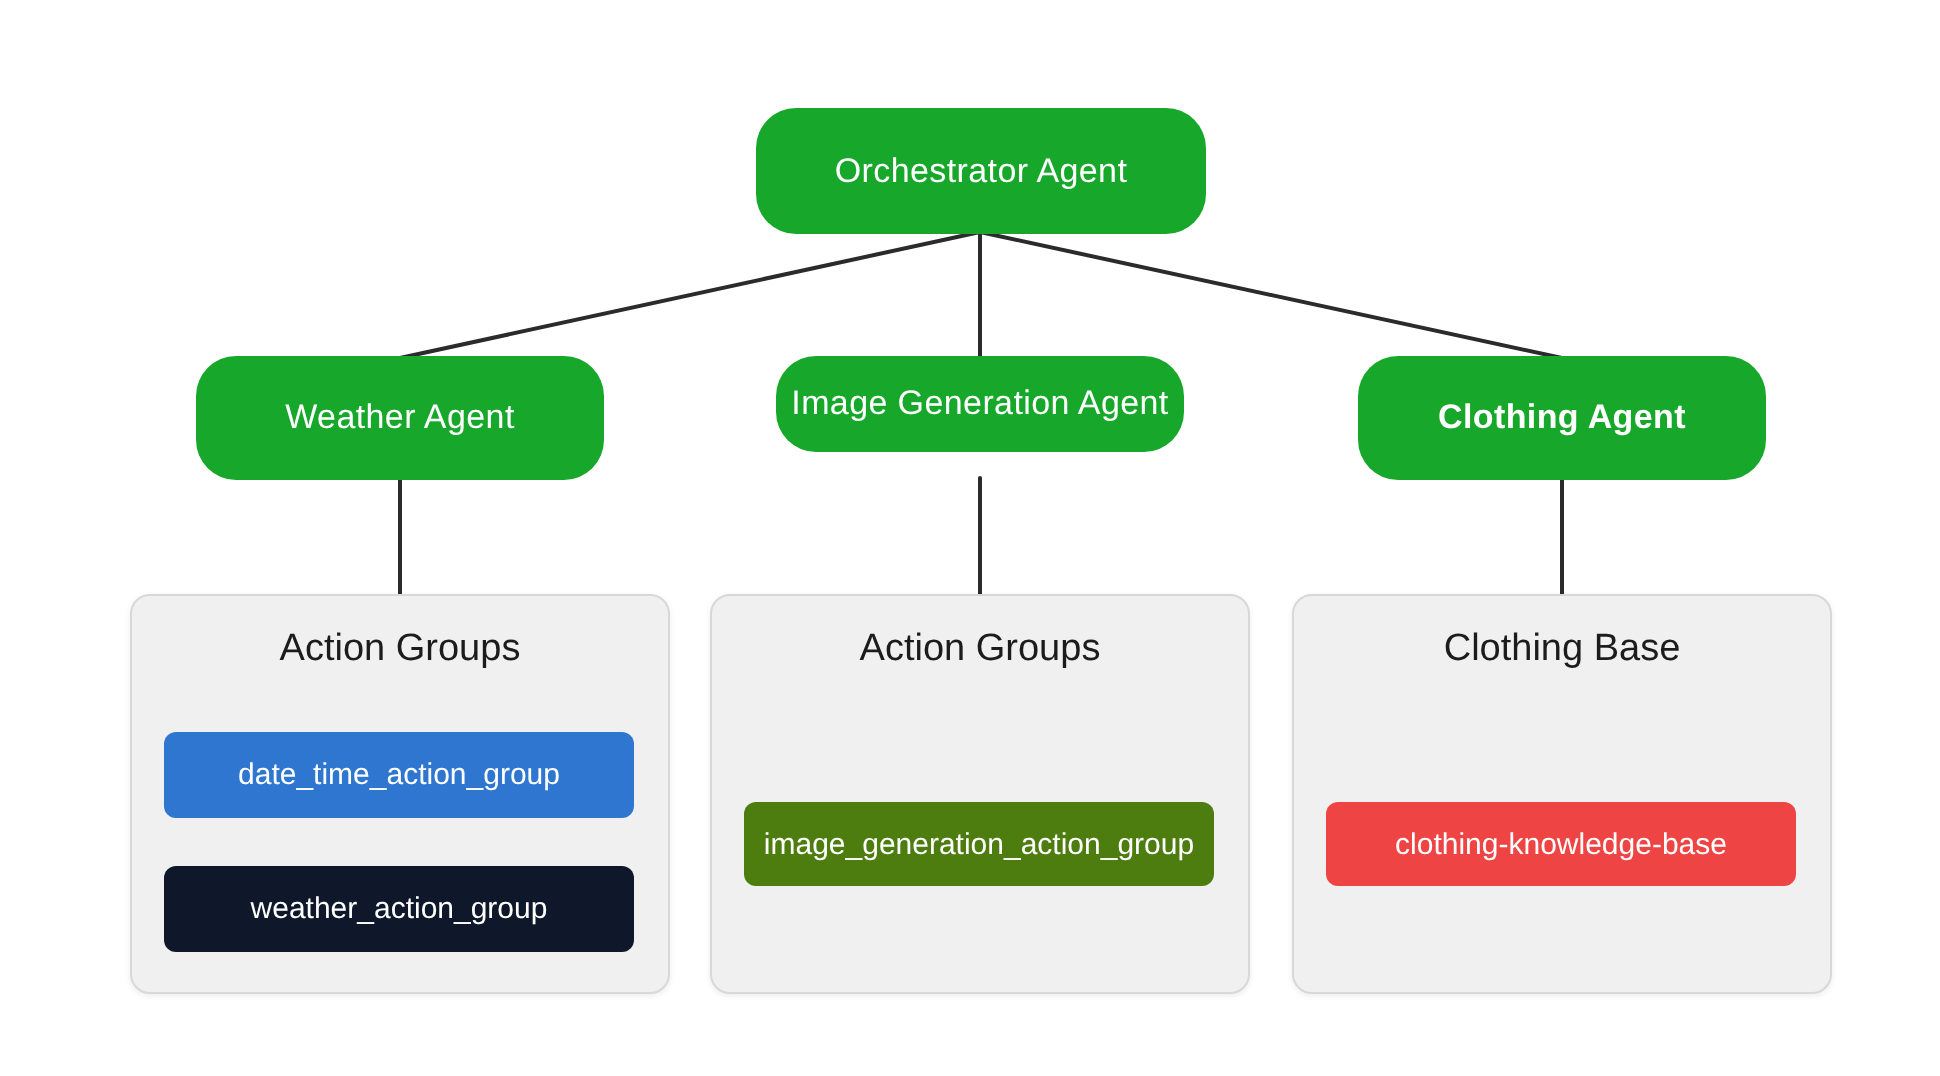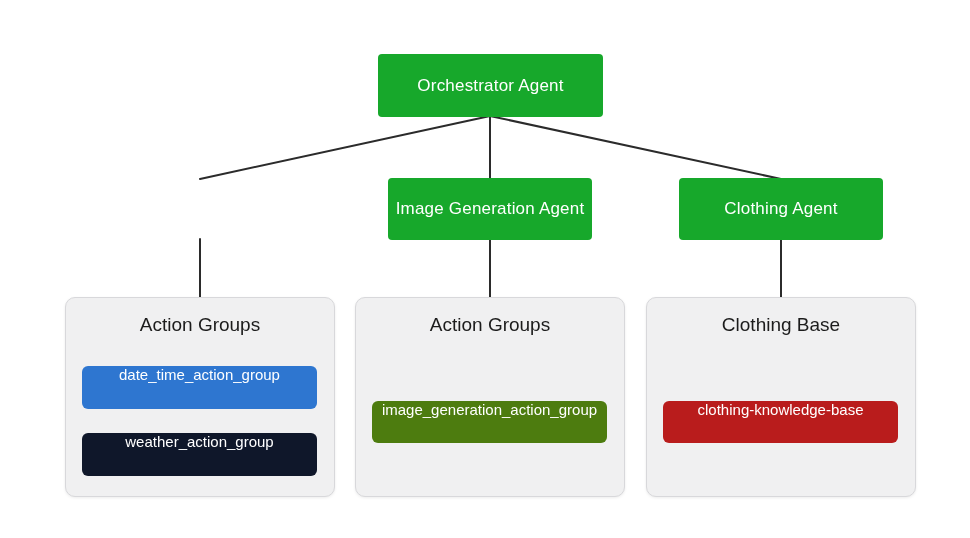--- a/index.html
+++ b/index.html
@@ -20,30 +20,30 @@
     left: 0; top: 0;
     width: 970px; height: 538px;
     z-index: 1;
   }
   .agent-node {
     position: absolute;
     z-index: 2;
     display: flex;
     align-items: center;
     justify-content: center;
-    border-radius: 4px;
+    border-radius: 20px;
     color: #ffffff;
     font-size: 17px;
     letter-spacing: 0.2px;
     text-align: right;
   }
   .node-root   { left: 378px; top: 54px;  width: 225px; height: 63px; }
   .node-agent1 { left: 98px;  top: 178px; width: 204px; height: 62px; }
-  .node-agent2 { left: 388px; top: 178px; width: 204px; height: 62px; }
-  .node-agent3 { left: 679px; top: 178px; width: 204px; height: 62px; }
+  .node-agent2 { left: 388px; top: 178px; width: 204px; height: 48px; }
+  .node-agent3 { left: 679px; top: 178px; width: 204px; height: 62px; font-weight: bold; }
 
   .panel {
     position: absolute;
     top: 297px;
     width: 270px;
     height: 200px;
     z-index: 2;
     background: #f0f0f1;
     border: 1.5px solid #d8d8db;
     border-radius: 10px;
@@ -62,20 +62,21 @@
     width: 100%;
     text-align: center;
     font-size: 19px;
     color: #1c1c1c;
   }
   .pill {
     position: absolute;
     left: 16px;
     width: 235px;
     display: flex;
+    align-items: center;
     justify-content: center;
     border-radius: 6px;
     color: #ffffff;
     font-size: 15px;
     text-align: center;
     white-space: nowrap;
   }
   .pill-a { top: 68px;  height: 43px; }  
   .pill-b { top: 135px; height: 43px; }  
   .pill-c { top: 103px; height: 42px; }  
@@ -91,20 +92,23 @@
     <line x1="490" y1="116" x2="781" y2="179" stroke="#2b2b2b" stroke-width="2" stroke-linecap="round"></line>
     <line x1="200" y1="239" x2="200" y2="298" stroke="#2b2b2b" stroke-width="2" stroke-linecap="round"></line>
     <line x1="490" y1="239" x2="490" y2="298" stroke="#2b2b2b" stroke-width="2" stroke-linecap="round"></line>
     <line x1="781" y1="239" x2="781" y2="298" stroke="#2b2b2b" stroke-width="2" stroke-linecap="round"></line>
   </svg>
 
   <div class="agent-node node-root" style="background-color: rgb(23, 168, 43);">
     <span>Orchestrator Agent</span>
   </div>
 
+  <div class="agent-node node-agent1" style="background-color: rgb(23, 168, 43);">
+    <span>Weather Agent</span>
+  </div>
 
   <div class="agent-node node-agent2" style="background-color: rgb(23, 168, 43);">
     <span>Image Generation Agent</span>
   </div>
 
   <div class="agent-node node-agent3" style="background-color: rgb(23, 168, 43);">
     <span>Clothing Agent</span>
   </div>
 
   <div class="panel panel-1">
@@ -119,18 +123,18 @@
 
   <div class="panel panel-2">
     <div class="panel-title">Action Groups</div>
     <div class="pill pill-c" style="background-color: #4d7c0f;">
       <span>image_generation_action_group</span>
     </div>
   </div>
 
   <div class="panel panel-3">
     <div class="panel-title">Clothing Base</div>
-    <div class="pill pill-c" style="background-color: #b91c1c;">
+    <div class="pill pill-c" style="background-color: #ef4444;">
       <span>clothing-knowledge-base</span>
     </div>
   </div>
 
 </div>
 
 </body></html>

